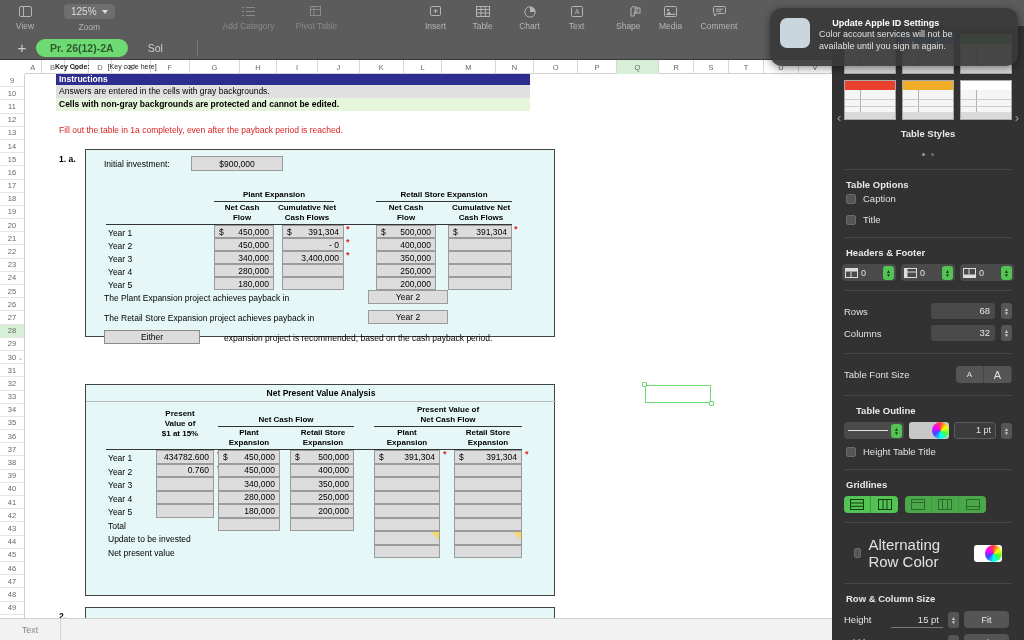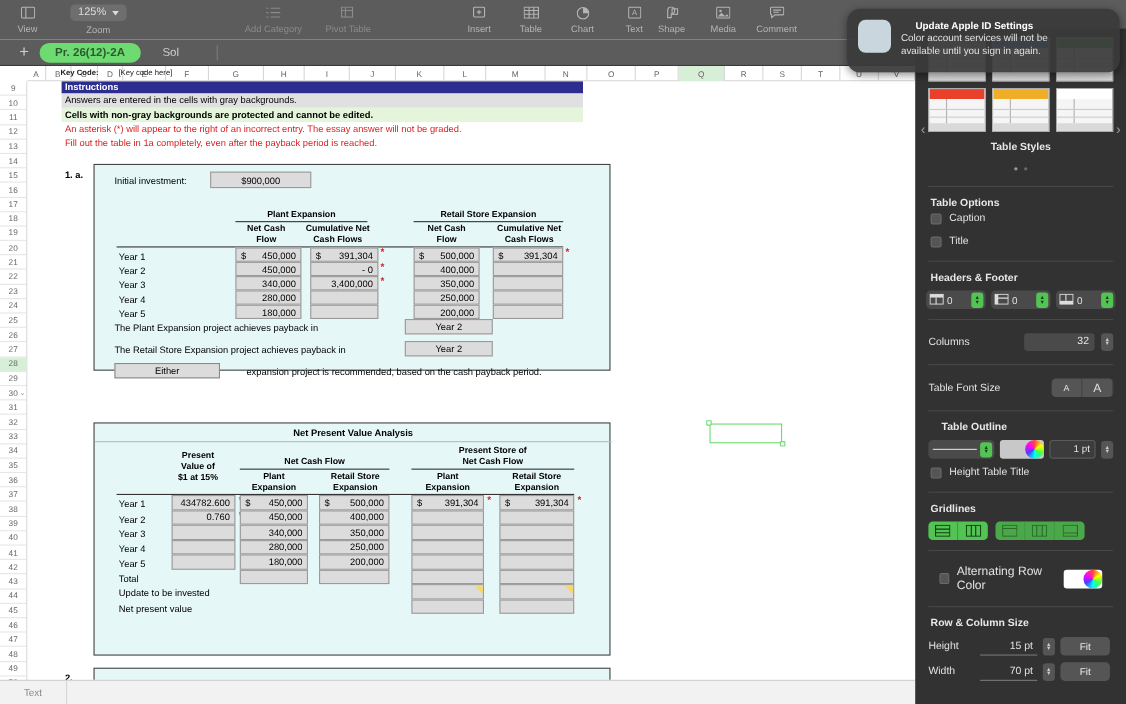--- a/index.html
+++ b/index.html
@@ -178,21 +178,21 @@
   .lsline { flex:1; height:1px; background:#ddd; margin-left:2px; }
   .swatch { width:40px;height:17px;border-radius:3px;background:#c8c8c8;position:relative;overflow:hidden; }
   .wheel { position:absolute; right:0; top:0; width:17px;height:17px;border-radius:50%;
      background:conic-gradient(#f44,#ff0,#4f4,#0ff,#44f,#f0f,#f44); }
   .ptfield { background:#3c3c3c; border:1px solid #5a5a5a; border-radius:3px; width:42px; height:17px; font-size:9px; text-align:right; padding-right:4px; line-height:15px; }
   .glines { display:flex; gap:7px; padding:0 12px; margin-top:6px; }
   .gl-group { display:flex; background:#53c453; border-radius:4px; overflow:hidden; }
   .gl-btn { width:27px; height:17px; display:flex; align-items:center; justify-content:center; border-right:1px solid #3d9c3d; }
   .gl-btn:last-child { border-right:none; }
   .gl-group.dim { background:#4aa84a; }
-  .altrow { display:flex; align-items:center; gap:7px; padding:4px 22px; font-size:11px; }
+  .altrow { display:flex; align-items:center; gap:7px; padding:4px 22px; font-size:15px; }
   .swatch-w { width:42px;height:17px;border-radius:3px;background:#fff;position:relative;overflow:hidden;margin-left:auto; }
   .rcsize { display:flex; align-items:center; padding:3px 12px; font-size:9.5px; gap:5px; }
   .rcsize .lbl { width:42px; }
   .fitbtn { background:#555; border-radius:4px; width:45px; height:17px; font-size:9px; display:flex; align-items:center; justify-content:center; color:#e8e8e8; }
   .rfield { background:transparent; border-bottom:1px solid #777; width:52px; height:16px; font-size:9.5px; text-align:right; padding-right:4px; line-height:16px; }
   
   #notif {
     position:absolute; right:6px; top:8px; width:248px; height:58px;
     background:#3a3a3aee; border-radius:12px; display:flex; gap:9px;
     padding:9px 10px; box-shadow:0 2px 8px rgba(0,0,0,.45);
@@ -287,21 +287,21 @@
   </div>
   <div class="tb-item" style="margin-left:13px;">
     <span class="tb-ico">
       <svg width="12" height="11" viewBox="0 0 12 11">
           <rect x="0.5" y="0.5" width="11" height="10" rx="1" fill="none" stroke="#b4b4b4"></rect>
           <text x="6" y="8" font-size="7" fill="#b4b4b4" text-anchor="middle" font-family="Liberation Sans">A</text>
         </svg>
     </span>
     <span class="tb-lbl">Text</span>
   </div>
-  <div class="tb-item" style="">
+  <div class="tb-item" style="margin-left:13px;align-items:flex-end;">
     <span class="tb-ico">
       <svg width="12" height="12" viewBox="0 0 12 12">
           <path d="M2 3 a3.2 3.2 0 1 1 3.2 3.8 L5.2 10 L2 10 Z" fill="none" stroke="#b4b4b4"></path>
           <rect x="6" y="2" width="5" height="5" fill="none" stroke="#b4b4b4"></rect>
         </svg>
     </span>
     <span class="tb-lbl">Shape</span>
   </div>
   <div class="tb-item" style="margin-left:13px;">
     <span class="tb-ico">
@@ -405,21 +405,20 @@
     </div>
 
   <div id="gridarea">
     <div id="keycode">
       <span>Key Code:</span><span class="norm">[Key code here]</span>
     </div>
 
     <div class="instr-title">Instructions</div>
     <div class="instr-gray">Answers are entered in the cells with gray backgrounds.</div>
     <div class="instr-green">Cells with non-gray backgrounds are protected and cannot be edited.</div>
-    <div class="instr-red1">An asterisk (*) will appear to the right of an incorrect entry.  The essay answer will not be graded.</div>
     <div class="instr-red2">Fill out the table in 1a completely, even after the payback period is reached.</div>
 
     <div id="lbl-1a">1. a.</div>
 
     <div id="panel1a">
       <div class="p-lbl" style="left:18px;top:9px;">Initial investment:</div>
       <div class="grayfield c" style="left:105px;top:6px;width:92px;height:15px;">$900,000</div>
 
       <div class="hdr-c" style="left:128px;top:40px;width:120px;">Plant Expansion</div>
       <div class="rule" style="left:128px;top:51px;width:120px;"></div>
@@ -479,21 +478,21 @@
     <div id="panelnpv">
       <div id="npv-title">Net Present Value Analysis</div>
       <div class="rule" style="left:0;top:16px;width:470px;background:#bbb;"></div>
 
       <div class="hdr-c" style="left:64px;top:24px;width:60px;">Present</div>
       <div class="hdr-c" style="left:64px;top:34px;width:60px;">Value of</div>
       <div class="hdr-c" style="left:64px;top:44px;width:60px;">$1 at 15%</div>
 
       <div class="hdr-c" style="left:132px;top:30px;width:136px;">Net Cash Flow</div>
       <div class="rule" style="left:132px;top:41px;width:136px;"></div>
-      <div class="hdr-c" style="left:288px;top:20px;width:148px;">Present Store of</div>
+      <div class="hdr-c" style="left:288px;top:20px;width:148px;">Present Value of</div>
       <div class="hdr-c" style="left:288px;top:30px;width:148px;">Net Cash Flow</div>
       <div class="rule" style="left:288px;top:41px;width:148px;"></div>
 
       <div class="hdr-c" style="left:132px;top:43px;width:62px;">Plant</div>
       <div class="hdr-c" style="left:132px;top:53px;width:62px;">Expansion</div>
       <div class="hdr-c" style="left:204px;top:43px;width:66px;">Retail Store</div>
       <div class="hdr-c" style="left:204px;top:53px;width:66px;">Expansion</div>
       <div class="hdr-c" style="left:288px;top:43px;width:66px;">Plant</div>
       <div class="hdr-c" style="left:288px;top:53px;width:66px;">Expansion</div>
       <div class="hdr-c" style="left:368px;top:43px;width:68px;">Retail Store</div>
@@ -673,20 +672,25 @@
             <line x1="6" y1="0.5" x2="6" y2="6.5" stroke="#ddd"></line>
           </svg>
       </span>
       <span class="v">0</span>
       <span class="grn">▲<br>▼</span>
     </div>
   </div>
   <div class="divider"></div>
 
   <div class="numrow">
+    <span class="lbl">Rows</span>
+    <span class="numfield">68</span>
+    <span class="spin">▲<br>▼</span>
+  </div>
+  <div class="numrow">
     <span class="lbl">Columns</span>
     <span class="numfield">32</span>
     <span class="spin">▲<br>▼</span>
   </div>
   <div class="divider"></div>
 
   <div class="numrow">
     <span class="lbl">Table Font Size</span>
     <span class="fontsz">
       <div style="font-size:8px;">A</div>

